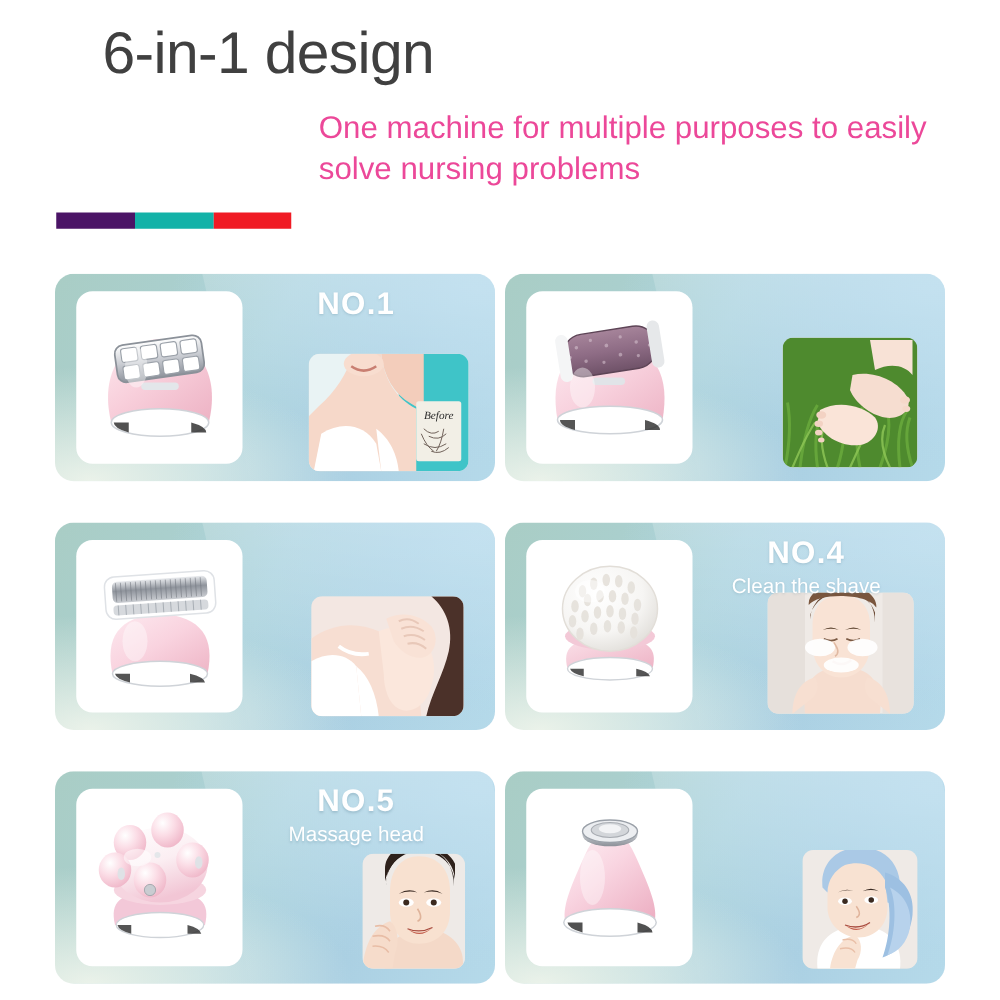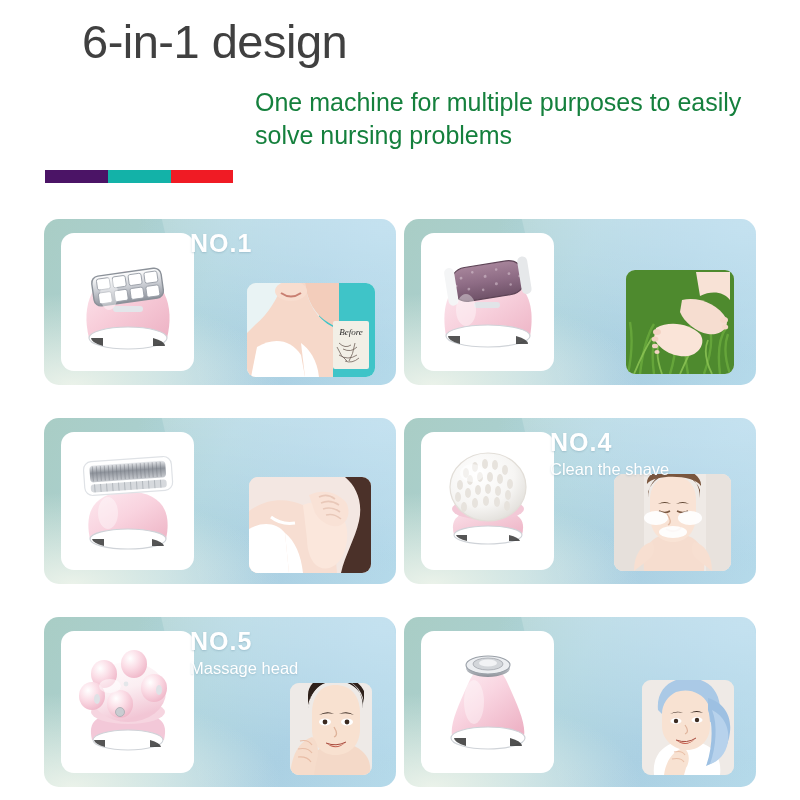--- a/index.html
+++ b/index.html
@@ -12,21 +12,21 @@
 
   
   .header{position:absolute;left:0;top:0;width:800px;height:200px;}
   .title{
     position:absolute;left:38px;top:14px;
     font-size:47px;line-height:56px;font-weight:300;color:#404040;
     letter-spacing:-0.5px;white-space:nowrap;margin-left:44px;
   }
   .subtitle{
     position:absolute;left:255px;top:86px;width:530px;
-    font-size:25px;line-height:33px;font-weight:400;color:#15803d;
+    font-size:25px;line-height:33px;font-weight:400;color:#ec4899;
   }
   .colorbar{position:absolute;left:45px;top:170px;width:188px;height:13px;display:flex;}
   .colorbar span{display:block;height:100%;}
   .cb1{width:33.5%;}
   .cb2{width:33.5%;}
   .cb3{width:33%;}
 
   
   .grid{
     position:absolute;left:44px;top:219px;width:712px;height:570px;
@@ -50,21 +50,21 @@
 
   
   .prodpanel{
     position:absolute;left:17px;top:14px;width:133px;height:calc(100% - 28px);
     background:#ffffff;border-radius:13px;overflow:hidden;z-index:2;
   }
   .prodpanel .stage{position:absolute;inset:0;display:flex;align-items:center;justify-content:center;}
 
   
   .textblock{
-    position:absolute;right:16px;top:9px;width:190px;text-align:left;z-index:3;
+    position:absolute;right:16px;top:9px;width:190px;text-align:center;z-index:3;
   }
   .no{
     font-size:25px;font-weight:700;color:#ffffff;letter-spacing:1px;line-height:30px;
     text-shadow:0 1px 2px rgba(90,130,150,0.30);
   }
   .desc{
     font-size:16.5px;font-weight:400;color:#ffffff;line-height:23px;margin-top:1px;
     text-shadow:0 1px 2px rgba(90,130,150,0.28);
   }
   .desc.two{line-height:36px;}

